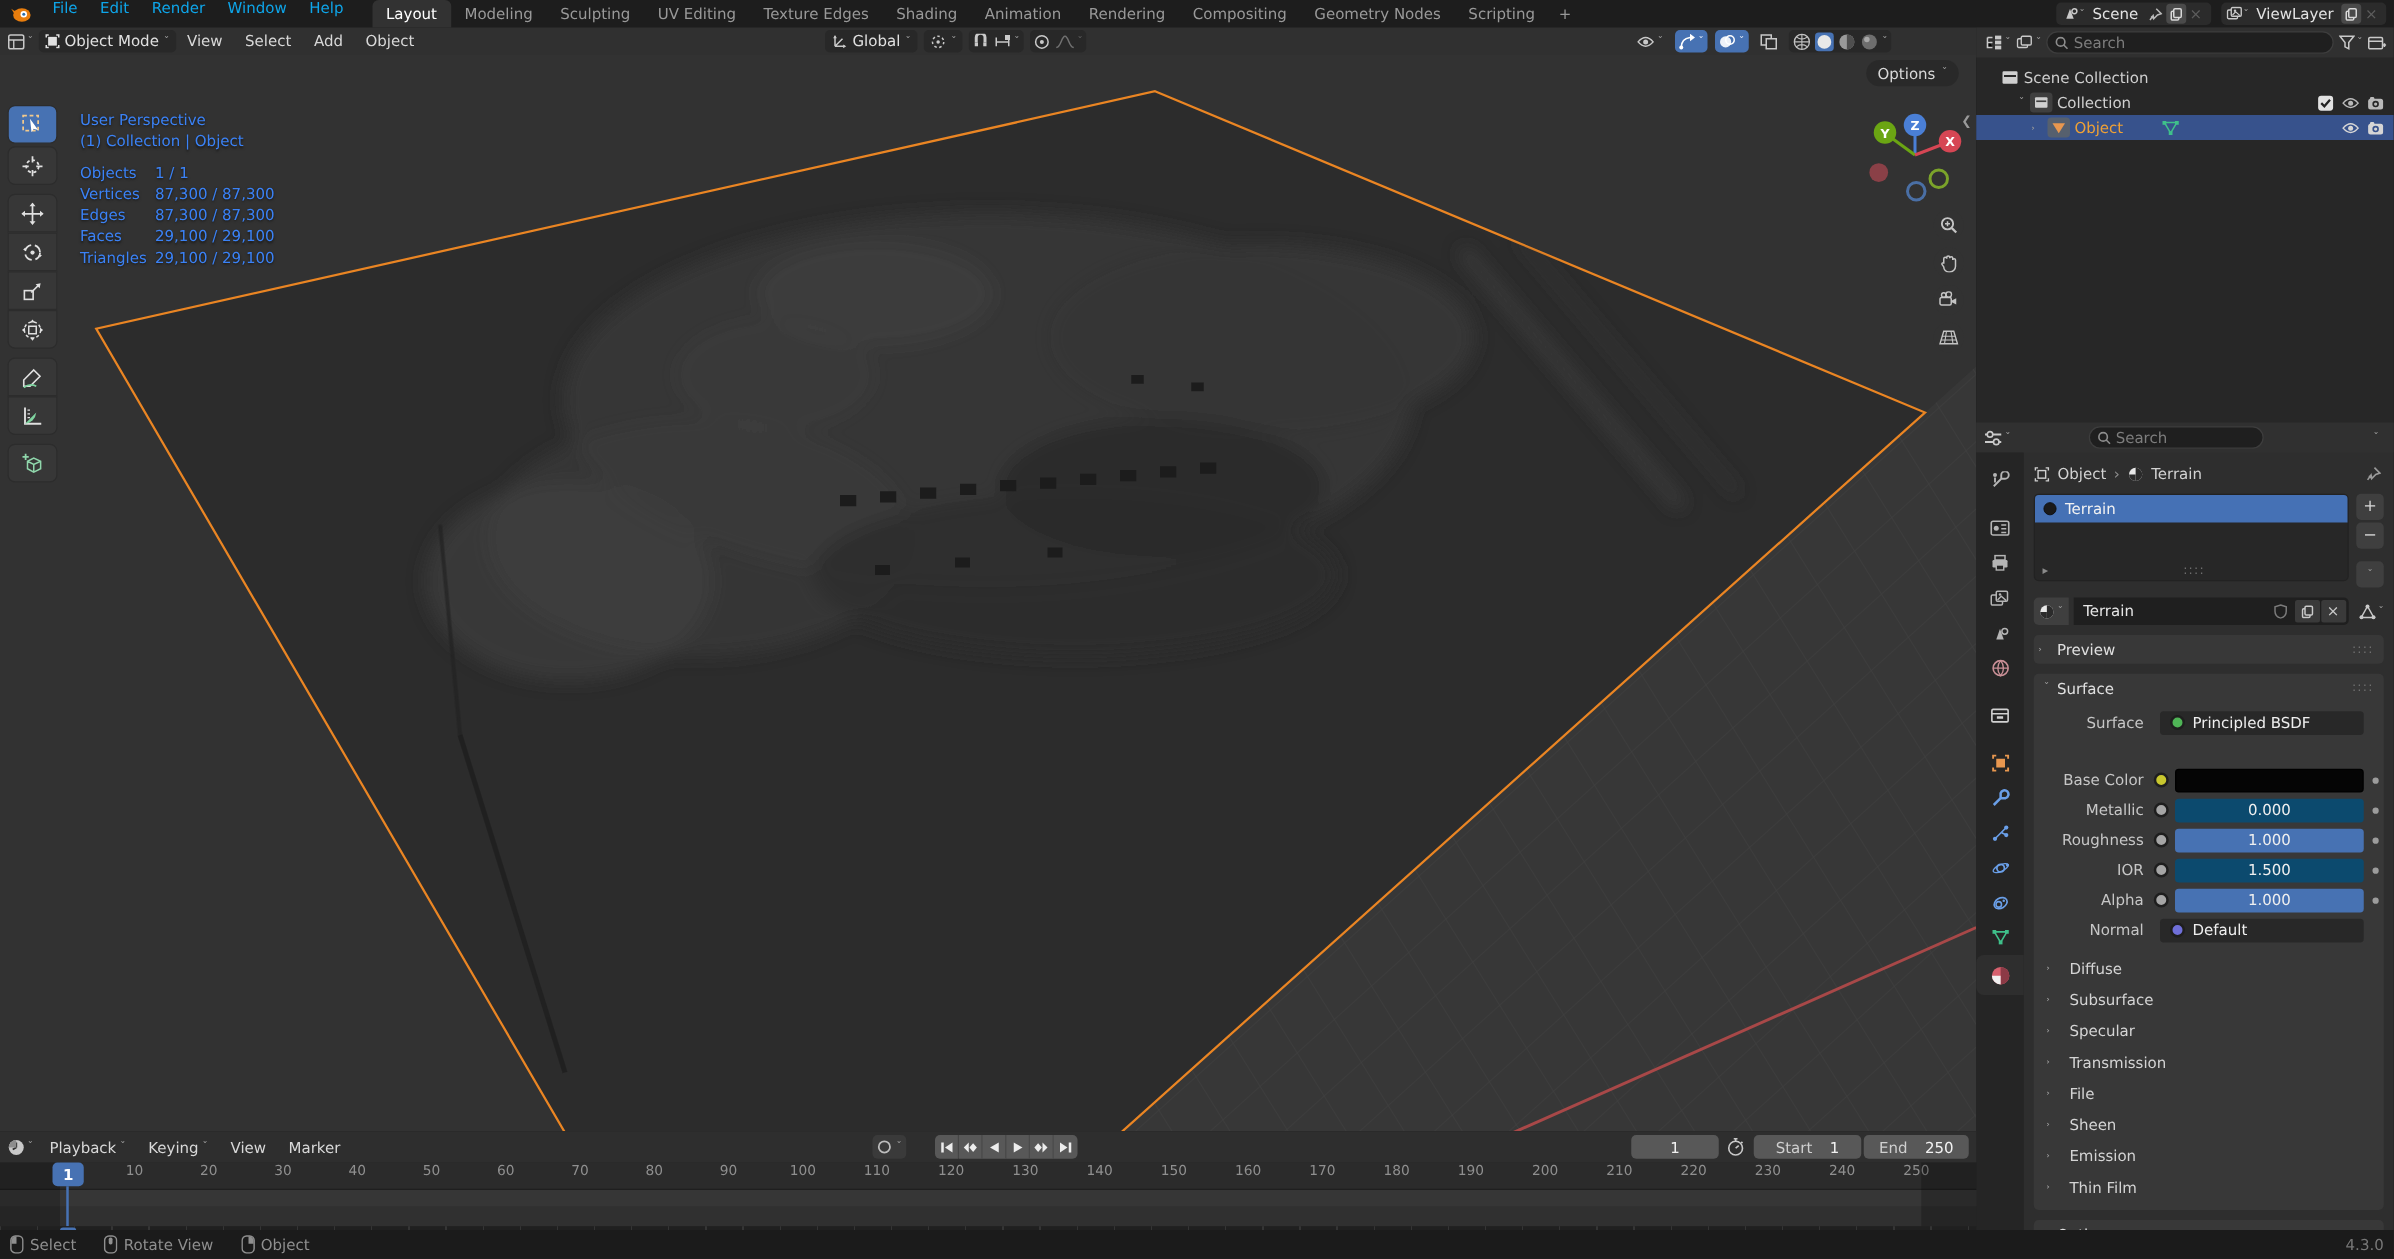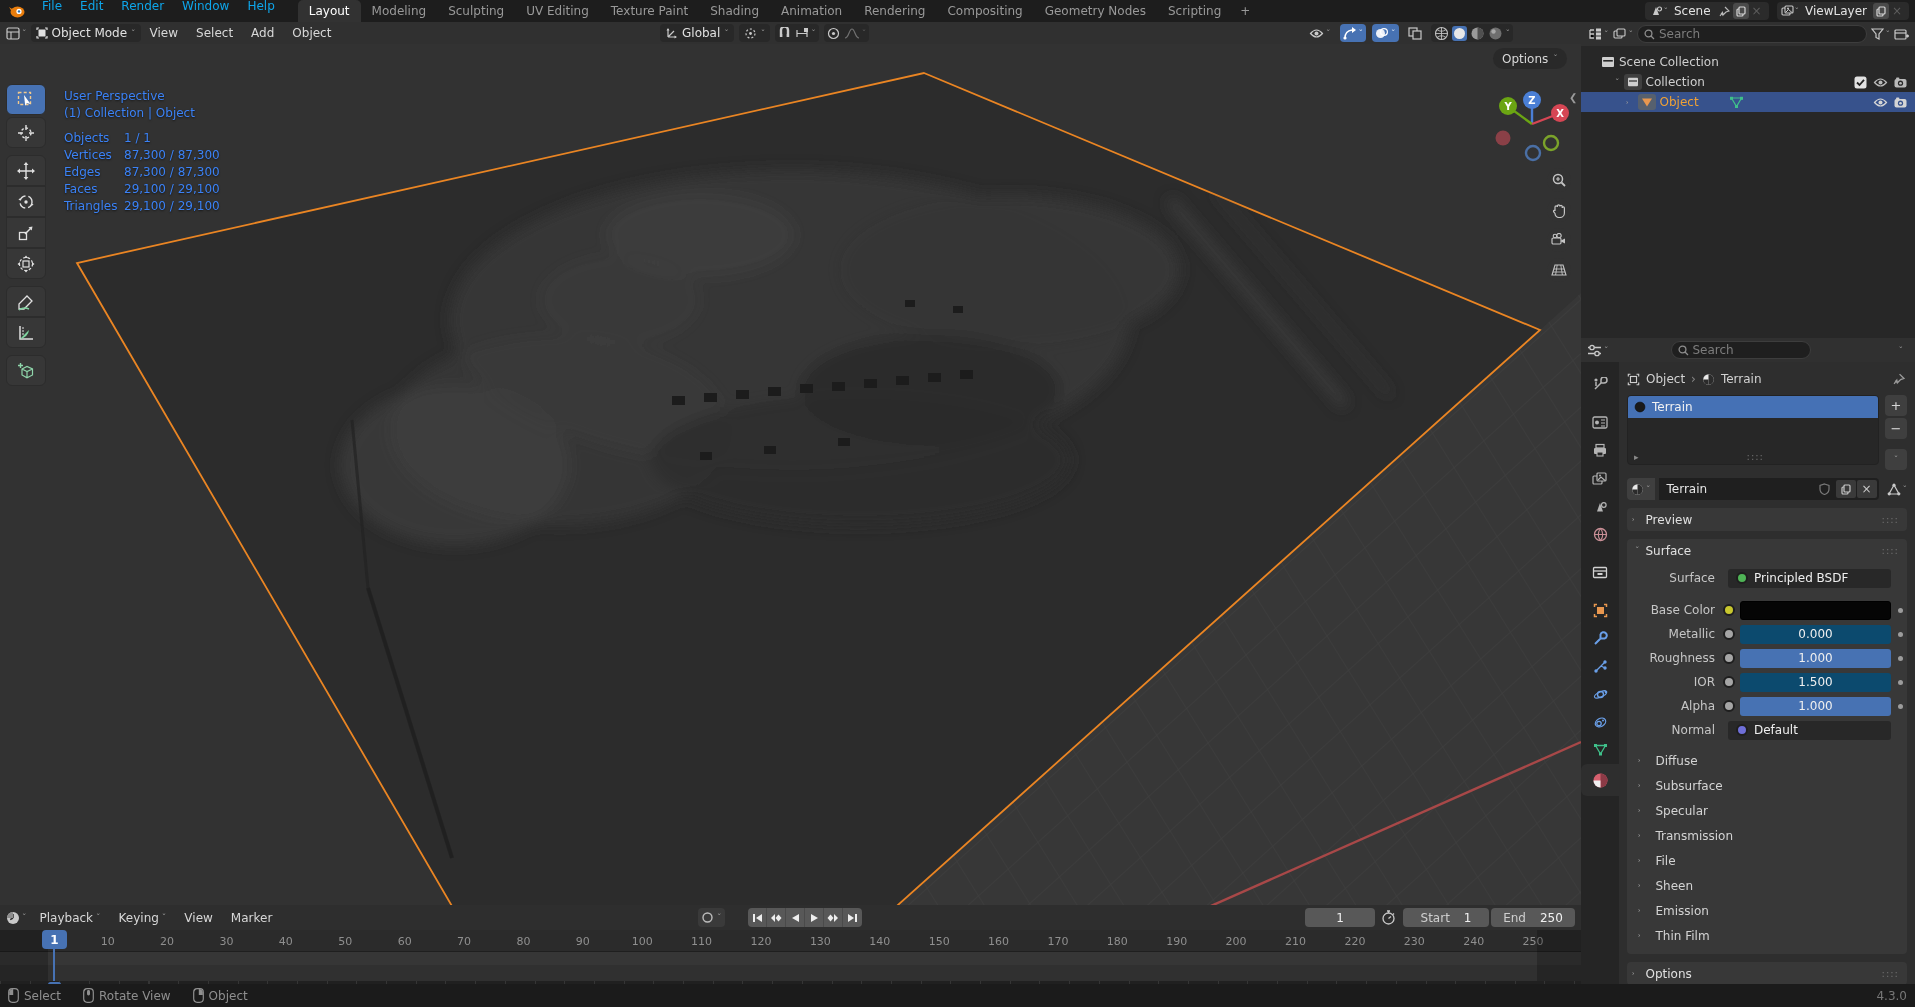--- a/index.html
+++ b/index.html
@@ -93,21 +93,21 @@
   #vstats .slabel{width:60px}
   #options-pill{left:1493px;top:48px;height:21px;background:rgba(40,40,40,.85);border-radius:11px;display:flex;align-items:center;padding:0 9px;gap:5px;color:#d8d8d8}
   #collapse-arrow{left:1569px;top:92px;color:#9a9a9a;font-size:10px}
   .nav-btn{width:24px;height:24px;border-radius:50%;display:flex;align-items:center;justify-content:center;background:rgba(50,50,50,.45)}
 
   
   #timeline{left:0;top:905px;width:1581px;height:79px;background:#262626}
   #tl-header{position:absolute;left:0;top:0;width:100%;height:25px;background:#2e2e2e;display:flex;align-items:center}
   #tl-header .menu-item{padding:0 9px;color:#d8d8d8}
   #tl-ruler{position:absolute;left:0;top:25px;width:100%;height:22px;background:#2b2b2b;border-bottom:1px solid #1f1f1f}
-  #tl-ticks{display:flex;padding-left:78px;height:22px;align-items:center;color:#8f8f8f;font-size:11px}
+  #tl-ticks{display:flex;padding-left:78px;height:22px;align-items:flex-start;color:#8f8f8f;font-size:11px}
   #tl-ticks .tick{width:59.4px;text-align:center;flex:none}
   #tl-track{position:absolute;left:0;top:47px;width:100%;height:29px;background:#303030}
   #tl-track .band{position:absolute;left:0;top:0;width:100%;height:13px;background:#363636}
   .tl-dim{position:absolute;top:25px;height:51px;background:rgba(0,0,0,.22)}
   #tl-scroll{position:absolute;left:0;top:76px;width:100%;height:8px;background:#202020;
     background-image:repeating-linear-gradient(90deg,#353535 0 1px,transparent 1px 29.7px)}
   #playhead-box{position:absolute;left:42px;top:25px;width:25px;height:19px;background:#4772b3;border-radius:4px;color:#fff;display:flex;align-items:center;justify-content:center;font-weight:bold}
   #playhead-line{position:absolute;left:53px;top:44px;width:2px;height:32px;background:#4772b3}
   #playhead-nub{position:absolute;left:48px;top:77px;width:13px;height:5px;border-radius:3px;background:#4772b3}
   .transport{position:absolute;left:748px;top:3px;display:flex}
@@ -141,21 +141,21 @@
       <span class="menu-item">Render</span>
       <span class="menu-item">Window</span>
       <span class="menu-item">Help</span>
     </div>
   <div id="tabs">
 
   <span class="tab active">Layout</span>
       <span class="tab">Modeling</span>
       <span class="tab">Sculpting</span>
       <span class="tab">UV Editing</span>
-      <span class="tab">Texture Paint</span>
+      <span class="tab">Texture Edges</span>
       <span class="tab">Shading</span>
       <span class="tab">Animation</span>
       <span class="tab">Rendering</span>
       <span class="tab">Compositing</span>
       <span class="tab">Geometry Nodes</span>
       <span class="tab">Scripting</span>
     </div>
   <span class="tab-add">+</span>
 
   <div style="margin-left:auto;display:flex;align-items:center;padding-right:6px">
@@ -870,21 +870,21 @@
 
       <div class="prow" style="margin-top:6px">
         <span class="plabel">Surface</span>
         <div class="pwidget pw-menu">
           <span class="socket" style=";background:#4fb456"></span>
           <span>Principled BSDF</span>
         </div>
         <span class="pdot off"></span>
       </div>
 
-      <div class="prow" style="margin-top:12px">
+      <div class="prow" style="margin-top:26px">
         <span class="plabel">Base Color</span>
         <span class="socket" style=";background:#c8c72e"></span>
         <div class="pwidget pw-color"></div>
         <span class="pdot"></span>
       </div>
 
       <div class="prow">
         <span class="plabel">Metallic</span>
         <span class="socket" style=";background:#a5a5a5"></span>
         <div class="pwidget pw-gray">

